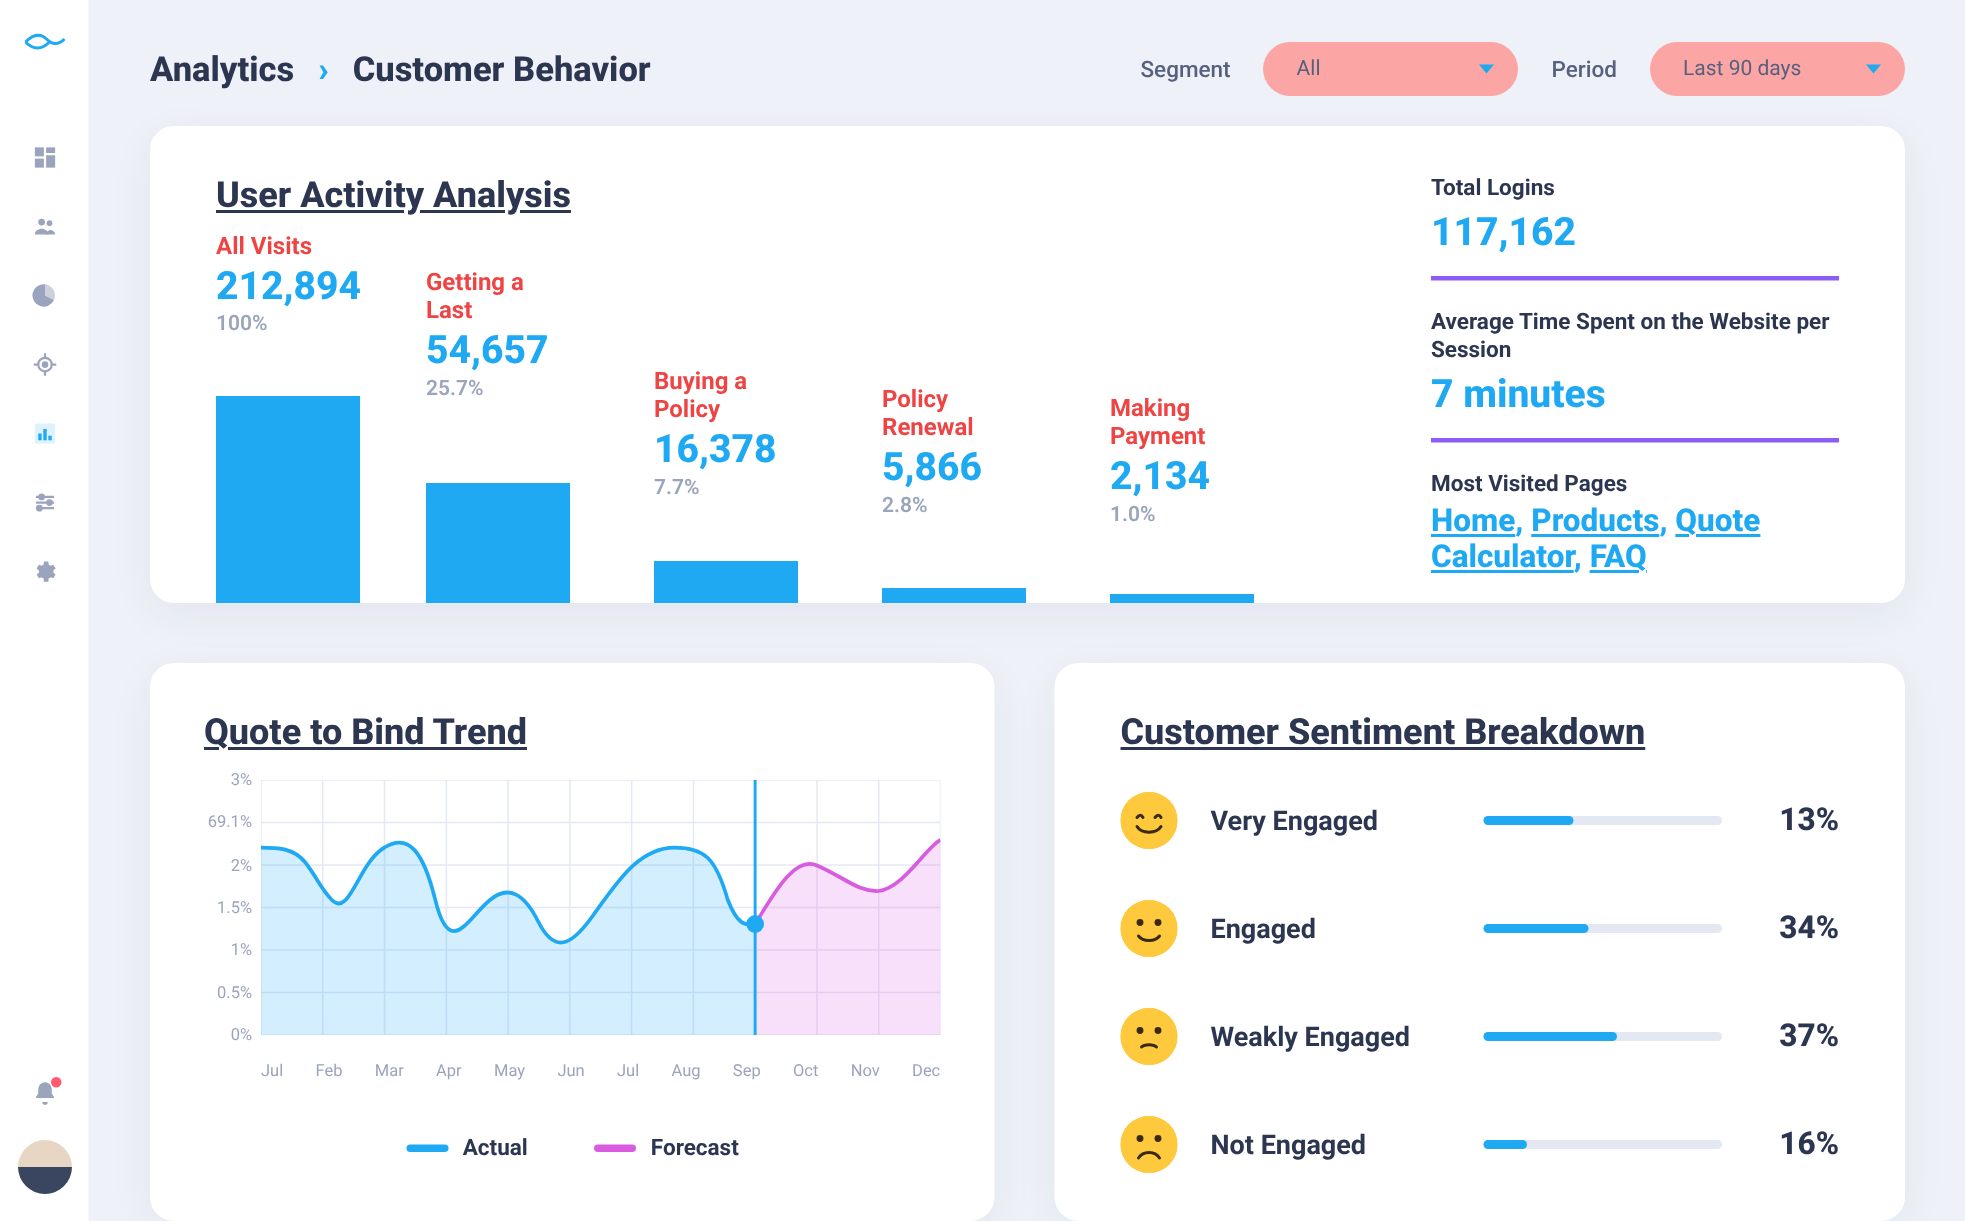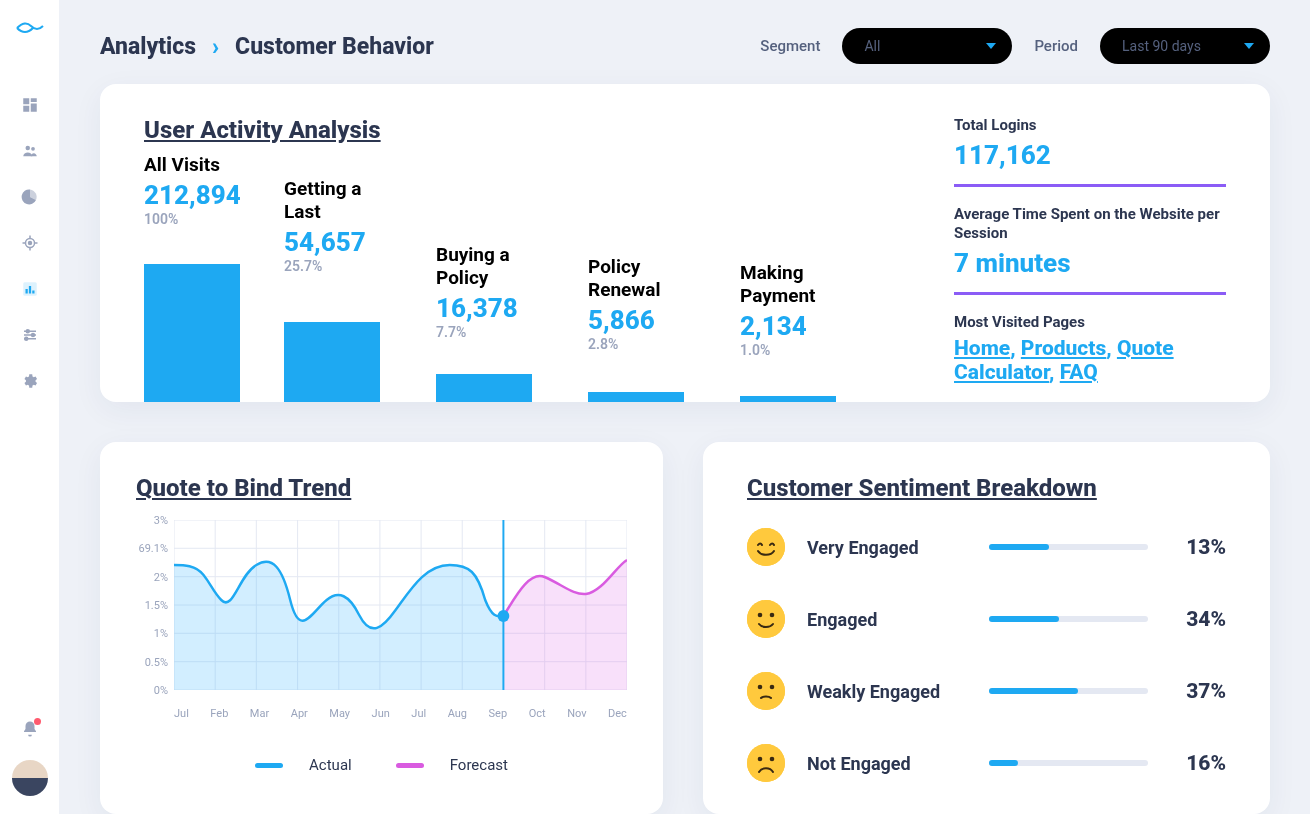--- a/index.html
+++ b/index.html
@@ -52,21 +52,21 @@
   display: flex; align-items: center;
   padding: 28px 40px 20px 40px;
 }
 .breadcrumb { display: flex; align-items: center; gap: 16px; font-size: 23px; font-weight: 800; }
 .breadcrumb .crumb1 { color: #2c3650; }
 .breadcrumb .chev { color: #1ea9f2; font-weight: 900; }
 .breadcrumb .crumb2 { color: #2c3650; }
 .header-filters { margin-left: auto; display: flex; align-items: center; gap: 22px; }
 .filter-label { font-size: 15px; color: #55617e; font-weight: 500; }
 .dropdown {
-  background: #000000; border-radius: 24px;
+  background: #fca5a5; border-radius: 24px;
   padding: 10px 44px 10px 22px;
   font-size: 14px; color: #55617e;
   position: relative; cursor: pointer;
   min-width: 170px;
 }
 .dropdown .caret {
   position: absolute; right: 16px; top: 50%; transform: translateY(-50%);
   width: 0; height: 0;
   border-left: 5px solid transparent; border-right: 5px solid transparent;
   border-top: 6px solid #1ea9f2;
@@ -76,21 +76,21 @@
   background: #fff; border-radius: 16px;
   box-shadow: 0 8px 30px rgba(40,57,101,.06);
 }
 .card-activity { padding: 32px 44px 0 44px; display: flex; }
 .activity-left { flex: 1; }
 .card h2 { font-size: 24px; font-weight: 800; color: #2c3650; margin-bottom: 18px; text-decoration: underline; }
 .funnel { display: flex; position: relative; height: 240px; align-items: flex-end; }
 .funnel-item { position: relative; width: 152px; height: 100%; }
 .funnel-item.first { width: 140px; }
 .funnel-label { position: absolute; left: 0; top: 0; }
-.fl-title { font-size: 19px; font-weight: 700; color: #000000; line-height: 1.2; margin-bottom: 4px; max-width: 90px; }
+.fl-title { font-size: 16px; font-weight: 700; color: #ef4444; line-height: 1.2; margin-bottom: 4px; max-width: 90px; }
 .fl-value { font-size: 26px; font-weight: 800; color: #1ea9f2; line-height: 1.1; }
 .fl-pct { font-size: 14px; font-weight: 600; color: #9aa4bc; margin-top: 2px; }
 .funnel-bar { position: absolute; bottom: 0; left: 0; width: 96px; background: #1ea9f2; }
 .funnel-bar.b1 { height: 138px; }
 .funnel-bar.b2 { height: 80px; }
 .funnel-bar.b3 { height: 28px; }
 .funnel-bar.b4 { height: 10px; }
 .funnel-bar.b5 { height: 6px; }
 .funnel-item.first .funnel-label { top: -8px; }
 .funnel-item.i2 .funnel-label { top: 16px; }
@@ -115,21 +115,21 @@
 .plot { position: absolute; left: 38px; right: 0; top: 0; bottom: 30px; }
 .grid line { stroke: #e4e8f2; stroke-width: 1; }
 .area-actual { fill: rgba(77,189,255,.25); }
 .line-actual { stroke: #1ea9f2; stroke-width: 2.5; fill: none; }
 .area-forecast { fill: rgba(224,114,231,.22); }
 .line-forecast { stroke: #d95be0; stroke-width: 2.5; fill: none; }
 .marker { fill: #1ea9f2; }
 .marker-line { stroke: #1ea9f2; stroke-width: 2; }
 .xaxis { position: absolute; left: 38px; right: 0; bottom: 0; display: flex; justify-content: space-between; font-size: 11px; color: #9aa4bc; }
 .legend { display: flex; justify-content: center; gap: 44px; margin-top: 36px; }
-.legend-item { display: flex; align-items: center; gap: 26px; font-size: 15px; font-weight: 400; color: #2c3650; }
+.legend-item { display: flex; align-items: center; gap: 10px; font-size: 15px; font-weight: 700; color: #2c3650; }
 .legend-swatch { width: 28px; height: 5px; border-radius: 3px; }
 .sw-actual { background: #1ea9f2; }
 .sw-forecast { background: #d95be0; }
 .card-sentiment { flex: 1; padding: 32px 44px; }
 .sent-list { display: flex; flex-direction: column; gap: 34px; margin-top: 26px; }
 .sent-row { display: flex; align-items: center; gap: 22px; }
 .emoji {
   width: 38px; height: 38px; border-radius: 50%;
   background: #ffc93d;
   display: flex; align-items: center; justify-content: center;

